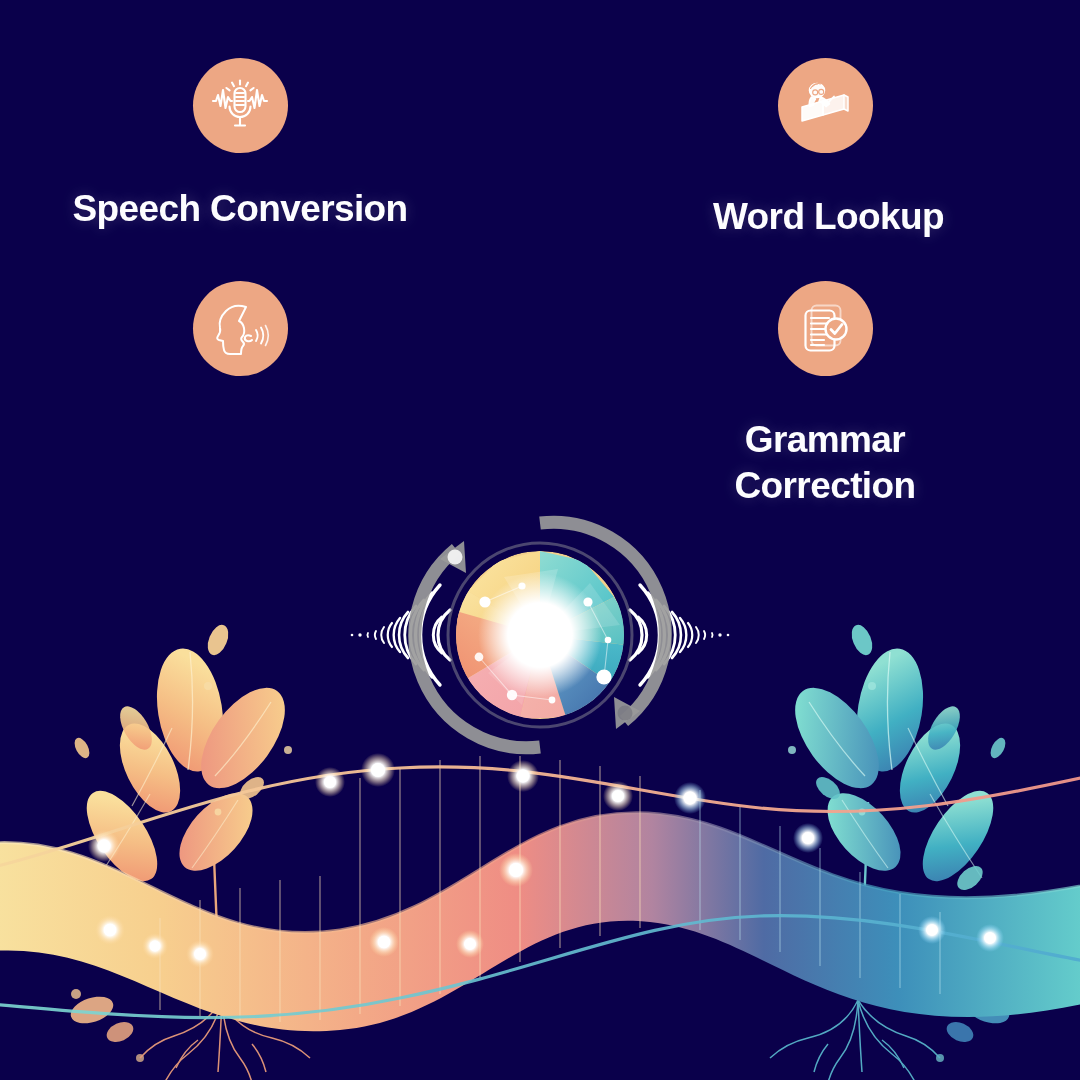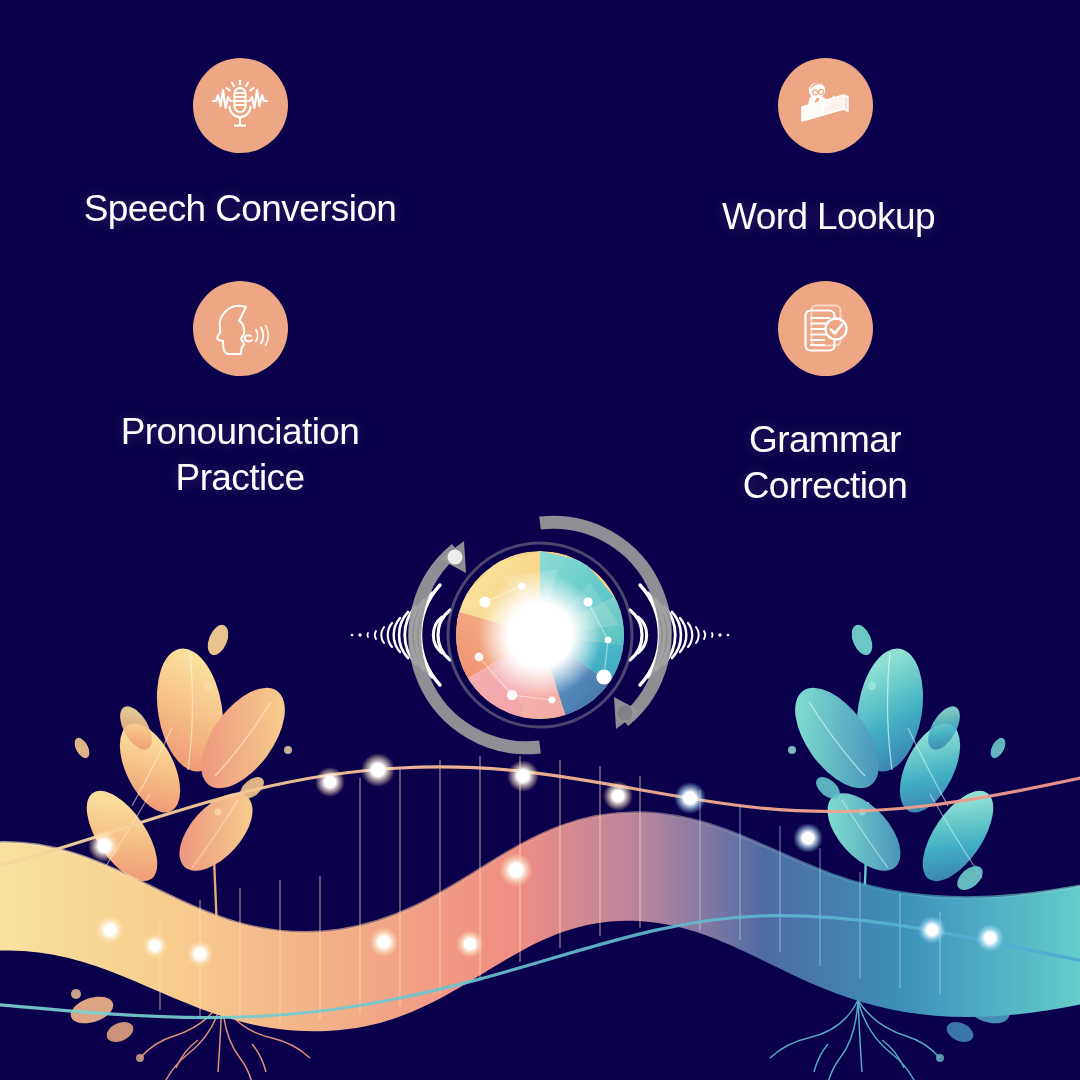--- a/index.html
+++ b/index.html
@@ -24,21 +24,21 @@
     background:#eda784;
     display:flex;align-items:center;justify-content:center;
     flex:none;
   }
   .badge svg{display:block;}
 
   .feature-label{
     margin-top:33px;
     color:#fdfdff;
     font-size:37px;
-    font-weight:400;
+    font-weight:700;
     letter-spacing:-0.6px;
     line-height:46px;
     text-align:center;
     white-space:pre-line;
     text-shadow:0 0 14px rgba(255,255,255,.18);
   }
   #feat-1 .feature-label{margin-top:41px;margin-left:7px;}
   #feat-3 .feature-label{margin-top:41px;}
 
   
@@ -132,22 +132,20 @@
                    q-1 -5 -5 -7 z" fill="none"></path>
 
           <path d="M41 36 q-4 -2 -6 1 q-1 3 2 4 q3 1 5 -1" fill="none"></path>
 
           <path d="M46 30 q3.4 5.5 0 11" fill="none" stroke-width="1.9"></path>
           <path d="M51 27.5 q4.6 8 0 16" fill="none" stroke-width="1.9"></path>
           <path d="M55.5 25.5 q5.6 10 0 20" fill="none" stroke-width="1.6" opacity="0.85"></path>
         </svg>
       </span>
     </div>
-    <div class="feature-label">Pronounciation
-Practice</div>
   </div>
 
   <div class="feature" id="feat-3">
     <div class="badge">
       <span>
         <svg width="58" height="58" viewBox="0 0 58 58" fill="none" stroke="#ffffff" stroke-width="2.2" stroke-linecap="round" stroke-linejoin="round">
 
           <rect x="15.5" y="5.5" width="29" height="40" rx="5" fill="none" opacity="0.55" stroke-width="1.9"></rect>
 
           <rect x="9.5" y="10.5" width="29" height="40" rx="5" fill="none"></rect>

